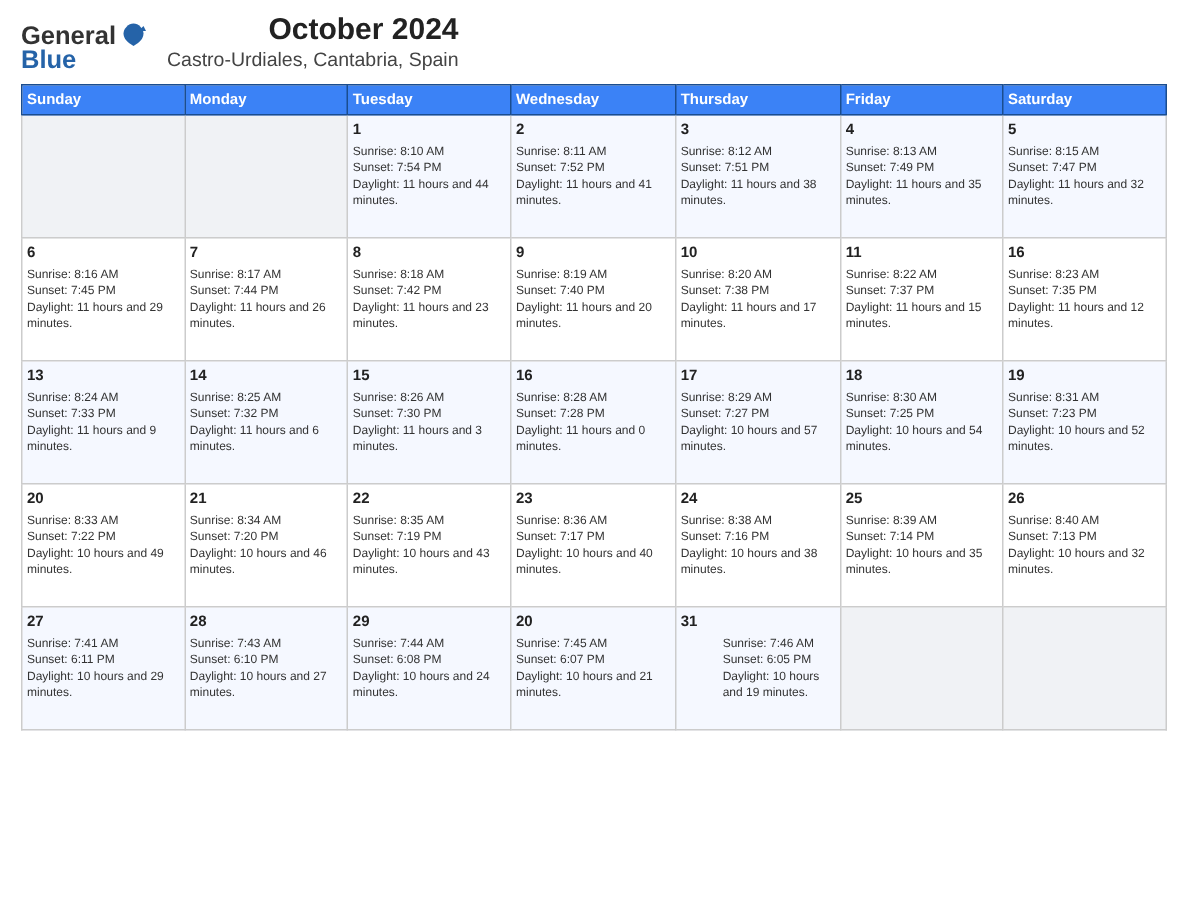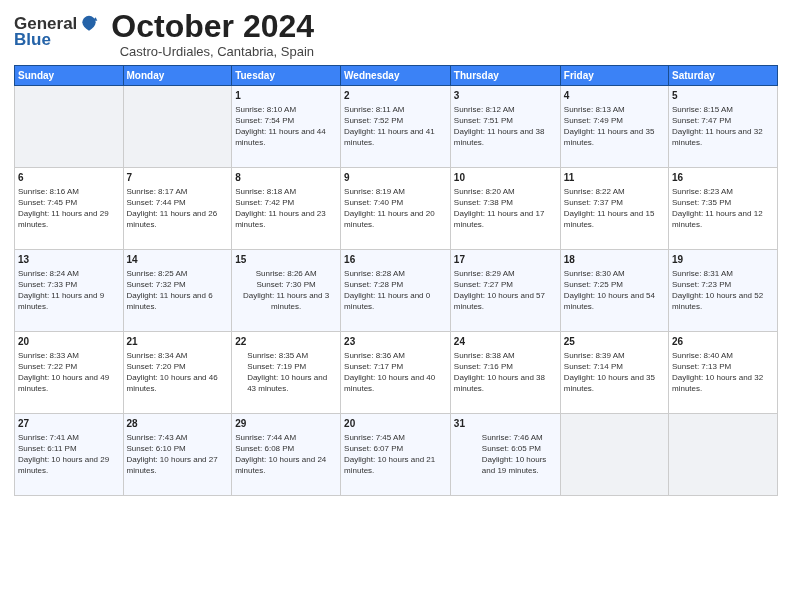--- a/index.html
+++ b/index.html
@@ -32,21 +32,21 @@
     .logo-blue { color: #2563a8; }
     .logo-icon {
       width: 20px;
       height: 20px;
       margin-left: 2px;
     }
     .title-section {
       text-align: right;
     }
     .month-title {
-      font-size: 32px;
+      font-size: 20px;
       font-weight: bold;
       color: #222;
       line-height: 1;
     }
     .location {
       font-size: 13px;
       color: #444;
       margin-top: 2px;
     }
     .calendar {
@@ -221,21 +221,21 @@
 Daylight: 11 hours and 9 minutes.</div>
           </td>
           <td>
             <span class="day-number">14</span>
             <div class="day-info" style="white-space: pre-line;">Sunrise: 8:25 AM
 Sunset: 7:32 PM
 Daylight: 11 hours and 6 minutes.</div>
           </td>
           <td>
             <span class="day-number">15</span>
-            <div class="day-info" style="white-space: pre-line; text-align: center;">Sunrise: 8:26 AM
+            <div class="day-info" style="white-space: pre-line;">Sunrise: 8:26 AM
 Sunset: 7:30 PM
 Daylight: 11 hours and 3 minutes.</div>
           </td>
           <td>
             <span class="day-number">16</span>
             <div class="day-info" style="white-space: pre-line;">Sunrise: 8:28 AM
 Sunset: 7:28 PM
 Daylight: 11 hours and 0 minutes.</div>
           </td>
           <td>
@@ -265,21 +265,21 @@
 Daylight: 10 hours and 49 minutes.</div>
           </td>
           <td>
             <span class="day-number">21</span>
             <div class="day-info" style="white-space: pre-line;">Sunrise: 8:34 AM
 Sunset: 7:20 PM
 Daylight: 10 hours and 46 minutes.</div>
           </td>
           <td>
             <span class="day-number">22</span>
-            <div class="day-info" style="white-space: pre-line; margin-left: 12px;">Sunrise: 8:35 AM
+            <div class="day-info" style="white-space: pre-line;">Sunrise: 8:35 AM
 Sunset: 7:19 PM
 Daylight: 10 hours and 43 minutes.</div>
           </td>
           <td>
             <span class="day-number">23</span>
             <div class="day-info" style="white-space: pre-line;">Sunrise: 8:36 AM
 Sunset: 7:17 PM
 Daylight: 10 hours and 40 minutes.</div>
           </td>
           <td>

